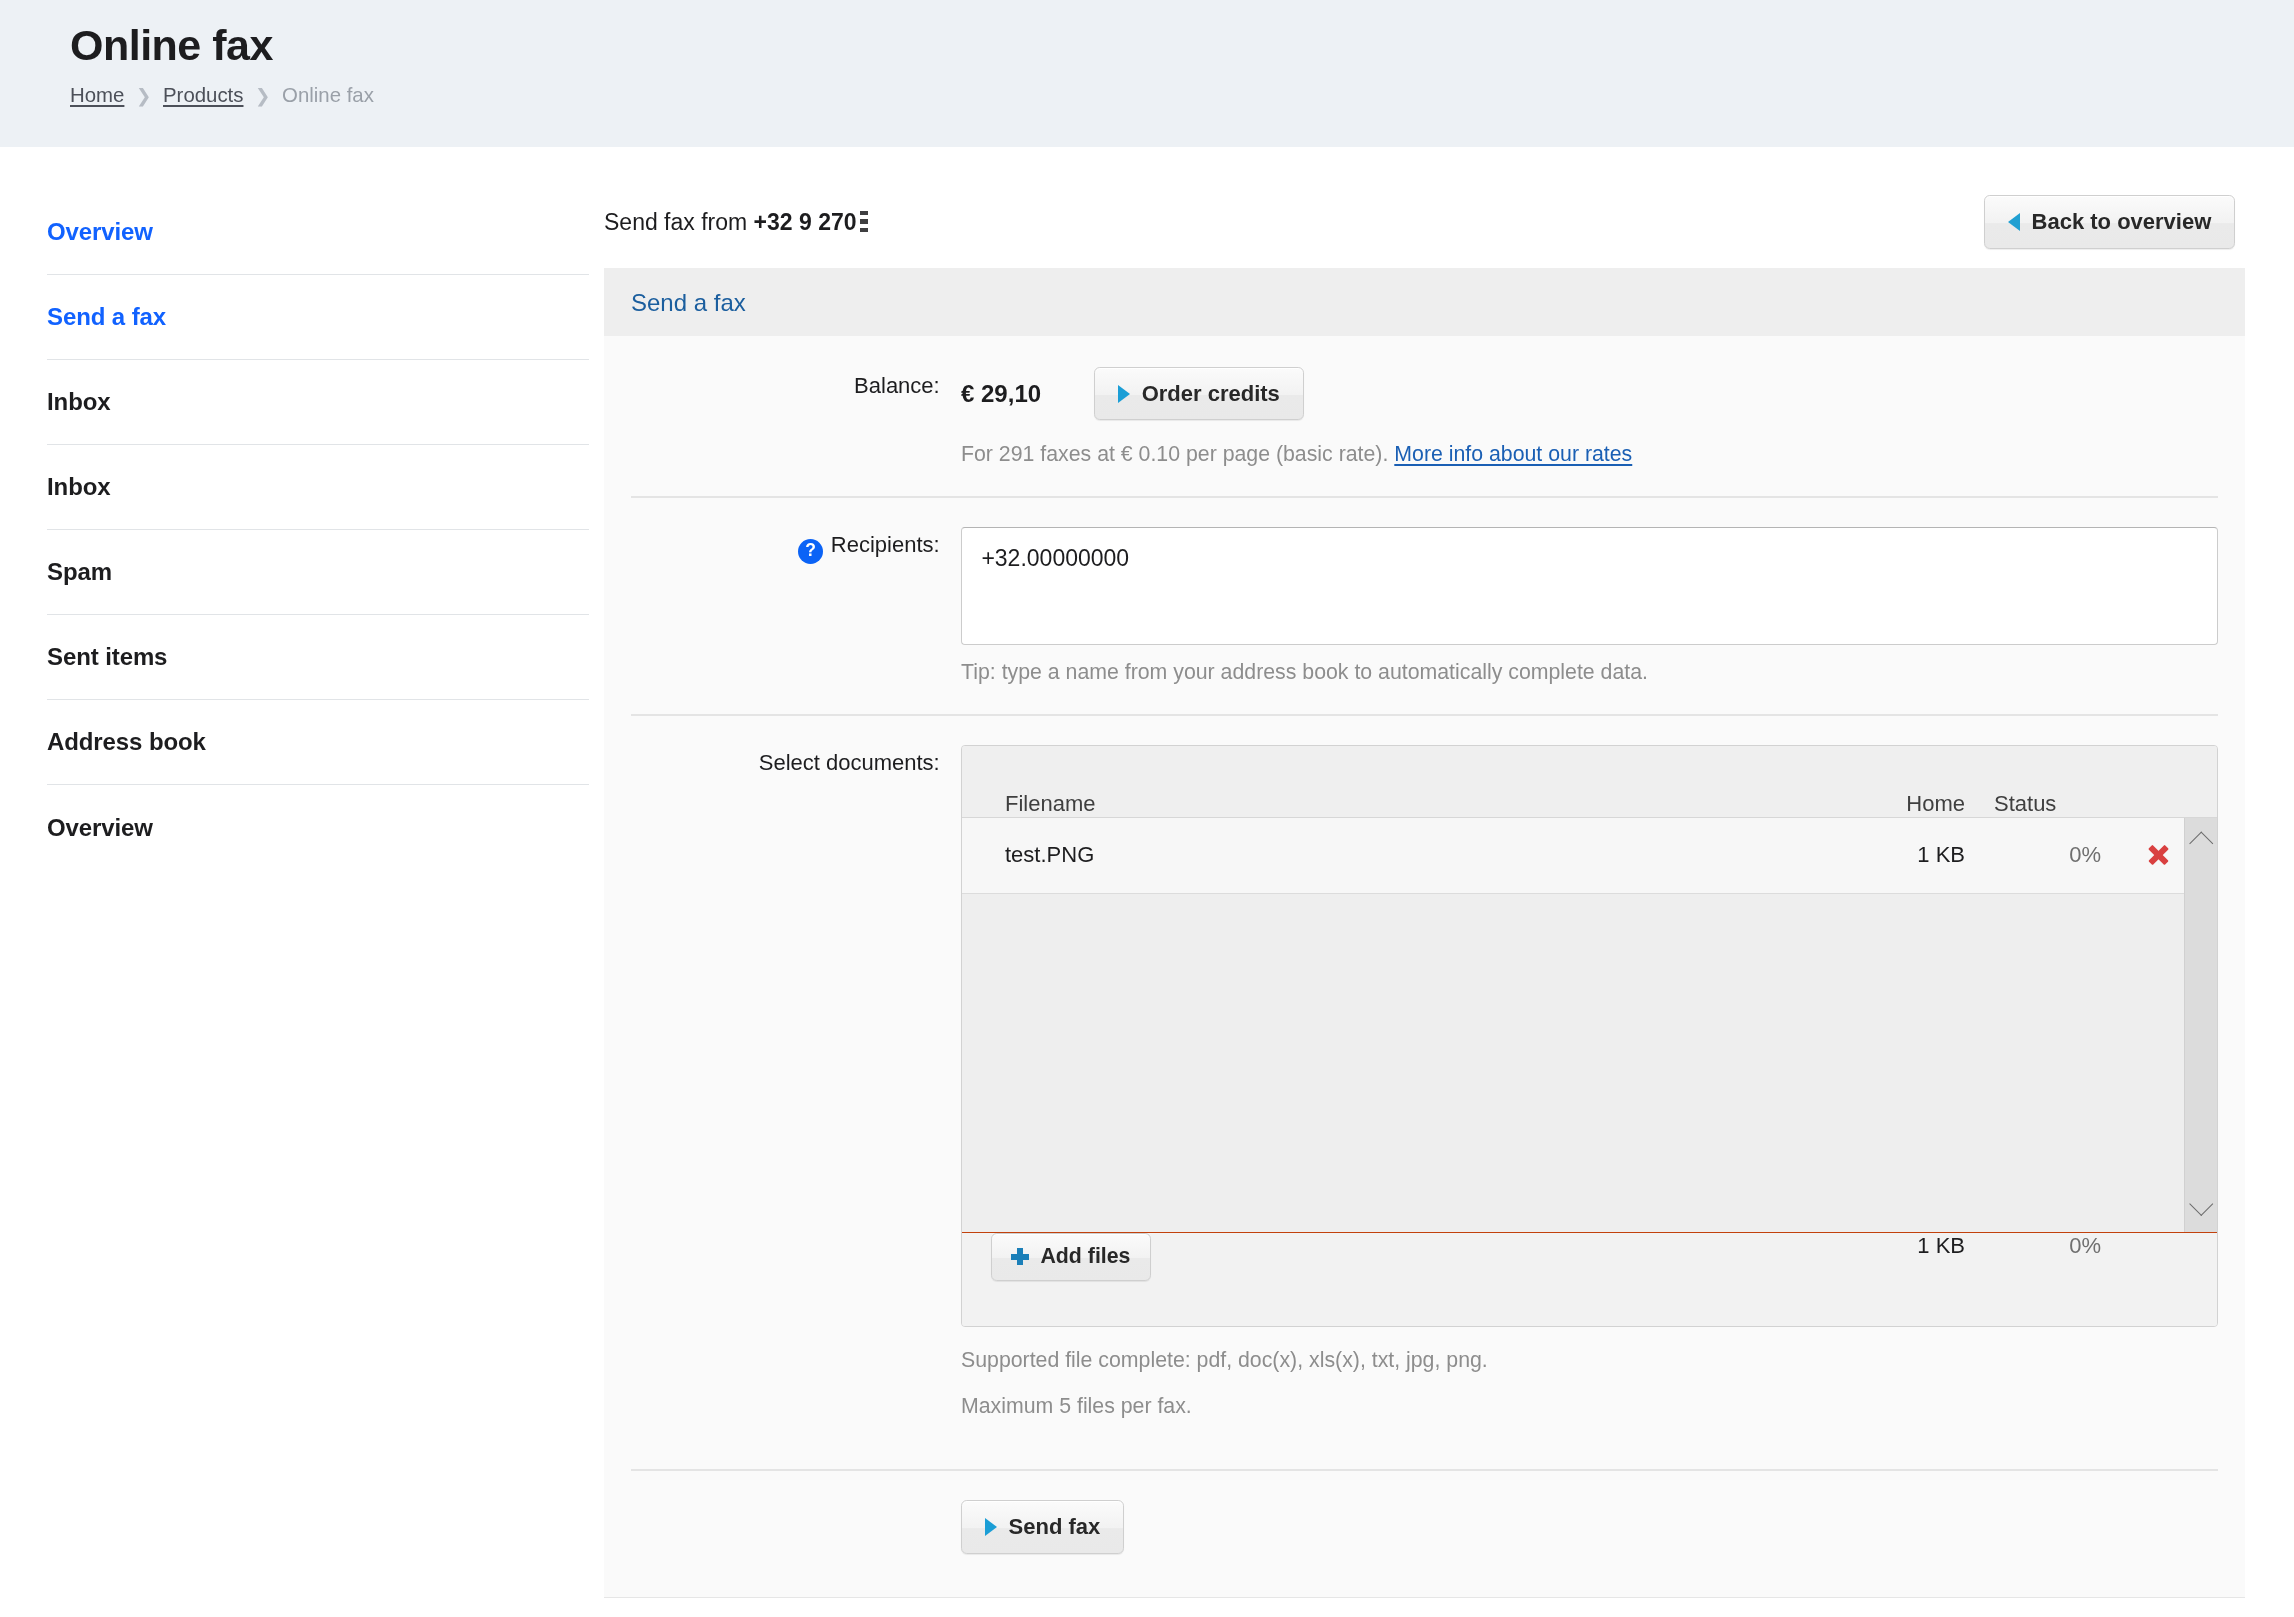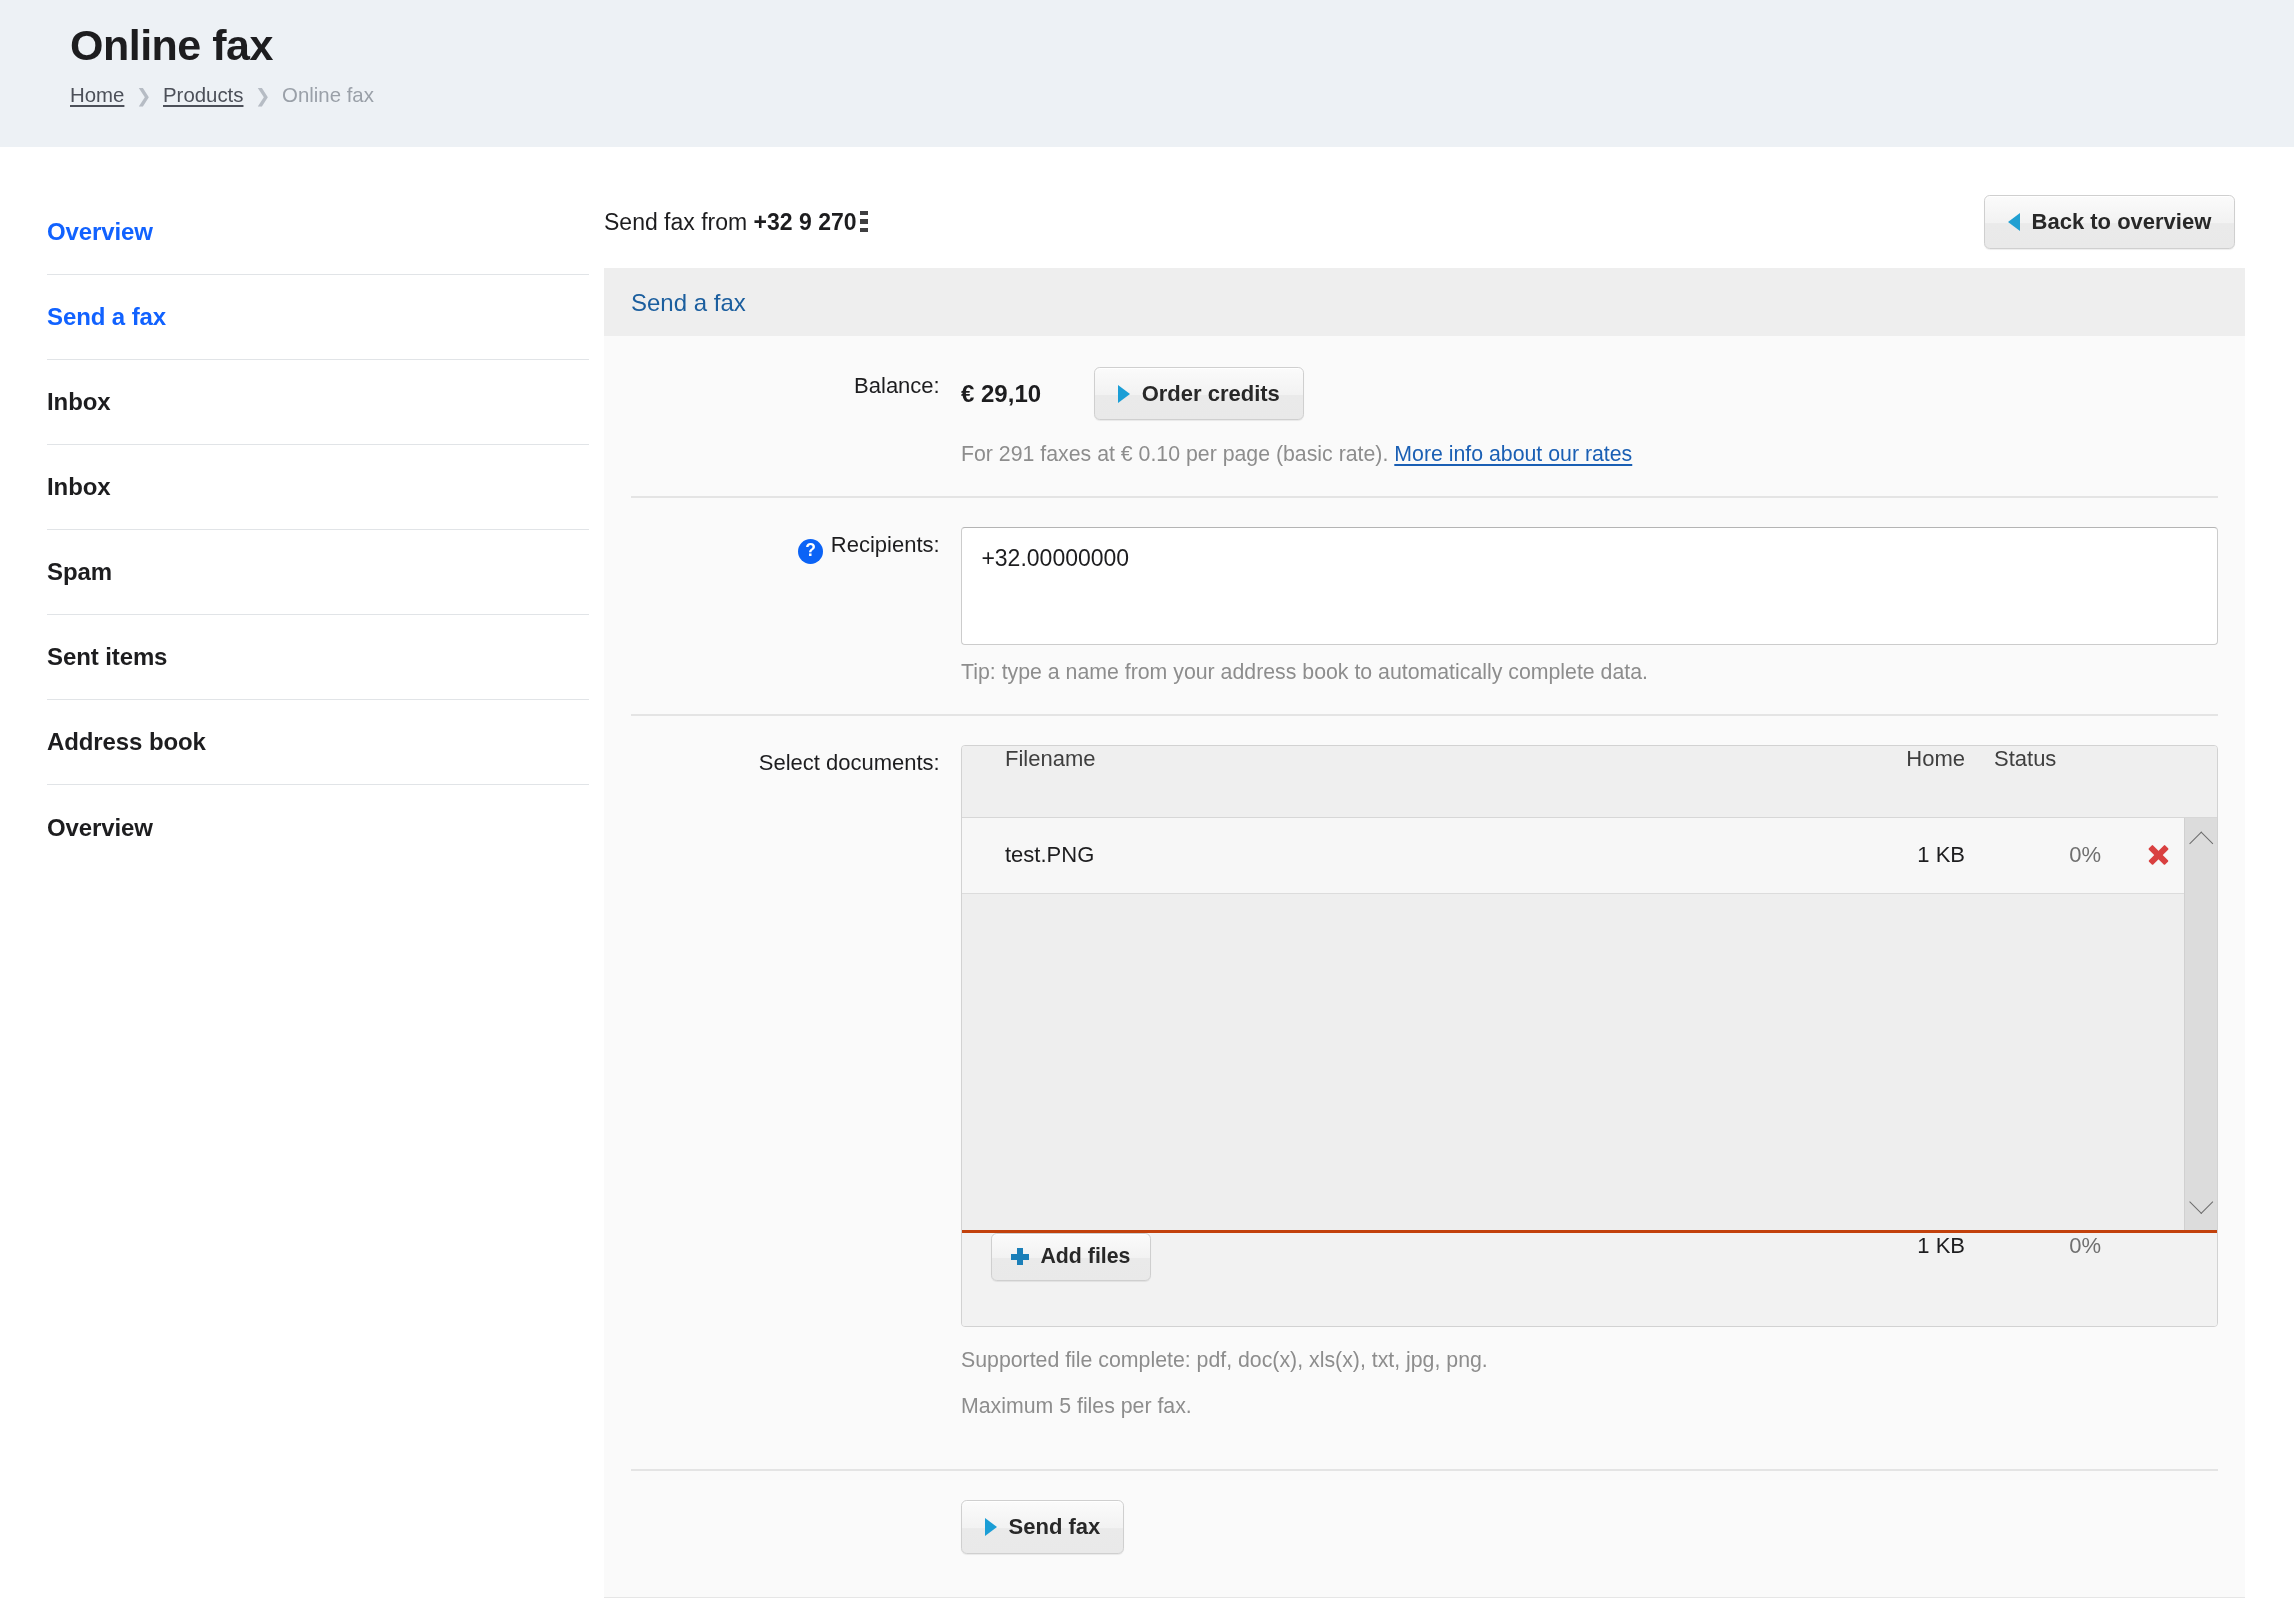--- a/index.html
+++ b/index.html
@@ -239,32 +239,32 @@
 
   
   .docbox {
     border: 1px solid #d2d2d2;
     border-radius: 3.9px;
     background: #f2f2f2;
     overflow: hidden;
   }
   .doc-head {
     display: flex;
-    align-items: flex-start;
+    align-items: flex-end;
     height: 72px;
     background: #efefef;
     border-bottom: 1px solid #d7d7d7;
     font-size: 22px;
     color: #3f3f3f;
   }
   .doc-scroll {
     position: relative;
     height: 415px;
     background: #eeeeee;
-    border-bottom: 3px solid #c2410c;
+    border-bottom: 1px solid #c2410c;
   }
   .doc-rows { background: #eeeeee; height: 100%; }
   .doc-row {
     display: flex;
     align-items: center;
     height: 76px;
     background: #f7f7f7;
     border-bottom: 1px solid #dcdcdc;
     font-size: 22px;
     color: #1d1d1f;

